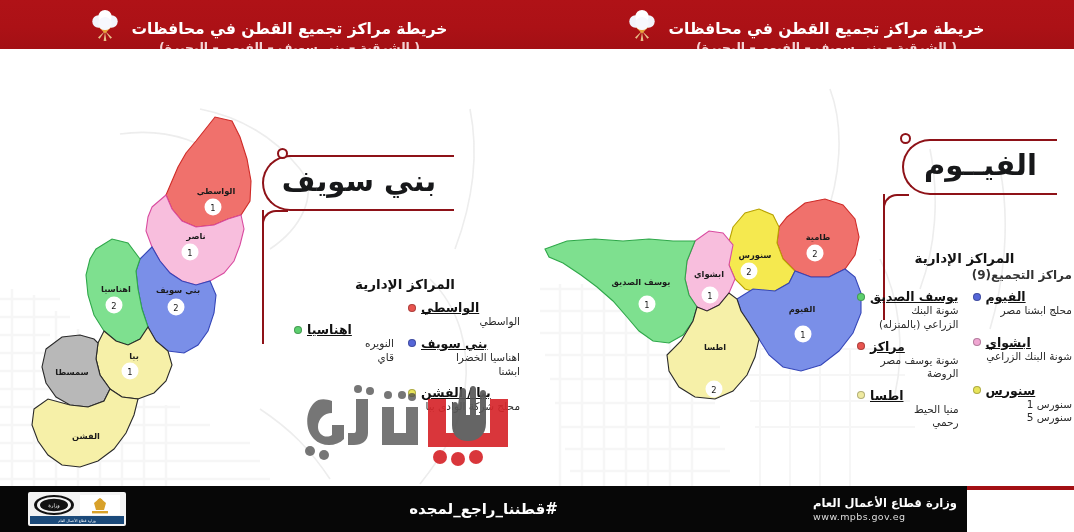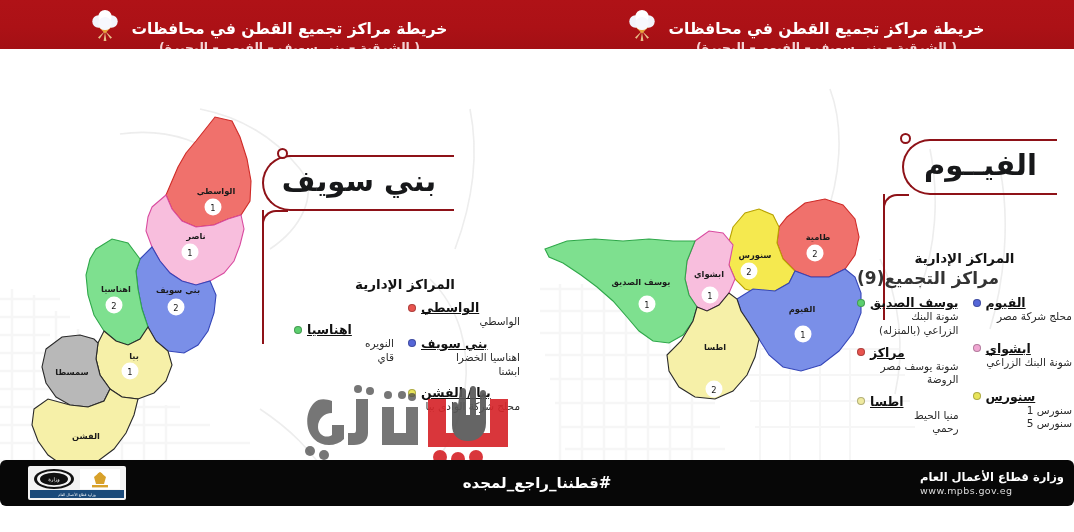--- a/index.html
+++ b/index.html
@@ -65,41 +65,41 @@
   }
   .pill-stem{position:absolute;border:2.4px solid #8e1218;box-sizing:border-box;background:transparent;}
 
   
   .legend{position:absolute;direction:rtl;}
   .legend-head{
     text-align:center;color:#141414;font-weight:bold;
     font-size:13.5px;line-height:1.35;white-space:nowrap;
   }
   .legend-sub{
-    text-align:left;color:#333333;font-weight:bold;font-size:17px;
+    text-align:right;color:#333333;font-weight:bold;font-size:12px;
     white-space:nowrap;margin-top:1px;
   }
   .legend-cols{display:flex;flex-direction:row;gap:14px;margin-top:7px;justify-content:flex-start;}
   .legend-col{display:flex;flex-direction:column;}
   .leg-group{margin-bottom:7px;}
   .leg-title-row{display:flex;align-items:center;justify-content:flex-end;gap:5px;}
   .leg-dot{
     width:8px;height:8px;border-radius:50%;flex:0 0 auto;
     box-shadow:0 0 0 1px rgba(0,0,0,.25) inset;
   }
   .leg-title{font-size:12.5px;font-weight:bold;color:#111111;text-decoration:underline;white-space:nowrap;}
   .leg-item{font-size:10.5px;color:#2a2a2a;text-align:right;line-height:1.3;white-space:nowrap;padding-right:0px;}
 
   
   .watermark{position:absolute;left:300px;top:336px;width:225px;height:82px;opacity:.92;pointer-events:none;}
 
   
   .footer{
-    position:absolute;left:0;top:460px;width:1074px;height:46px;background:#070707;
-    display:flex;align-items:center;border-radius:6px;
+    position:absolute;left:0;top:486px;width:967px;height:46px;background:#070707;
+    display:flex;align-items:center;
   }
   .footer-topline{position:absolute;left:0;top:486px;width:1074px;height:4px;background:#a31014;}
   .footer-hash{
     position:absolute;left:0;right:0;top:0;height:46px;
     display:flex;align-items:center;justify-content:center;
     color:#ffffff;font-size:15px;font-weight:bold;direction:rtl;letter-spacing:.5px;
   }
   .footer-right{
     position:absolute;right:10px;top:0;height:46px;display:flex;flex-direction:column;
     align-items:flex-end;justify-content:center;direction:rtl;
@@ -381,21 +381,21 @@
         <div class="legend-head">المراكز الإدارية</div>
         <div class="legend-sub">مراكز التجميع(9)</div>
         <div class="legend-cols">
 
           <div class="legend-col" style="width:104px;">
             <div class="leg-group">
               <div class="leg-title-row">
                 <span class="leg-title">الفيوم</span>
                 <span class="leg-dot" style="background:#5566d8"></span>
               </div>
-              <div class="leg-item">محلج شركة مصر</div>
+              <div class="leg-item">محلج ابشنا مصر</div>
             </div>
             <div class="leg-group" style="margin-top:10px;">
               <div class="leg-title-row">
                 <span class="leg-title">ابشواي</span>
                 <span class="leg-dot" style="background:#f0a6d2"></span>
               </div>
               <div class="leg-item">شونة البنك الزراعي</div>
             </div>
             <div class="leg-group" style="margin-top:12px;">
               <div class="leg-title-row">

